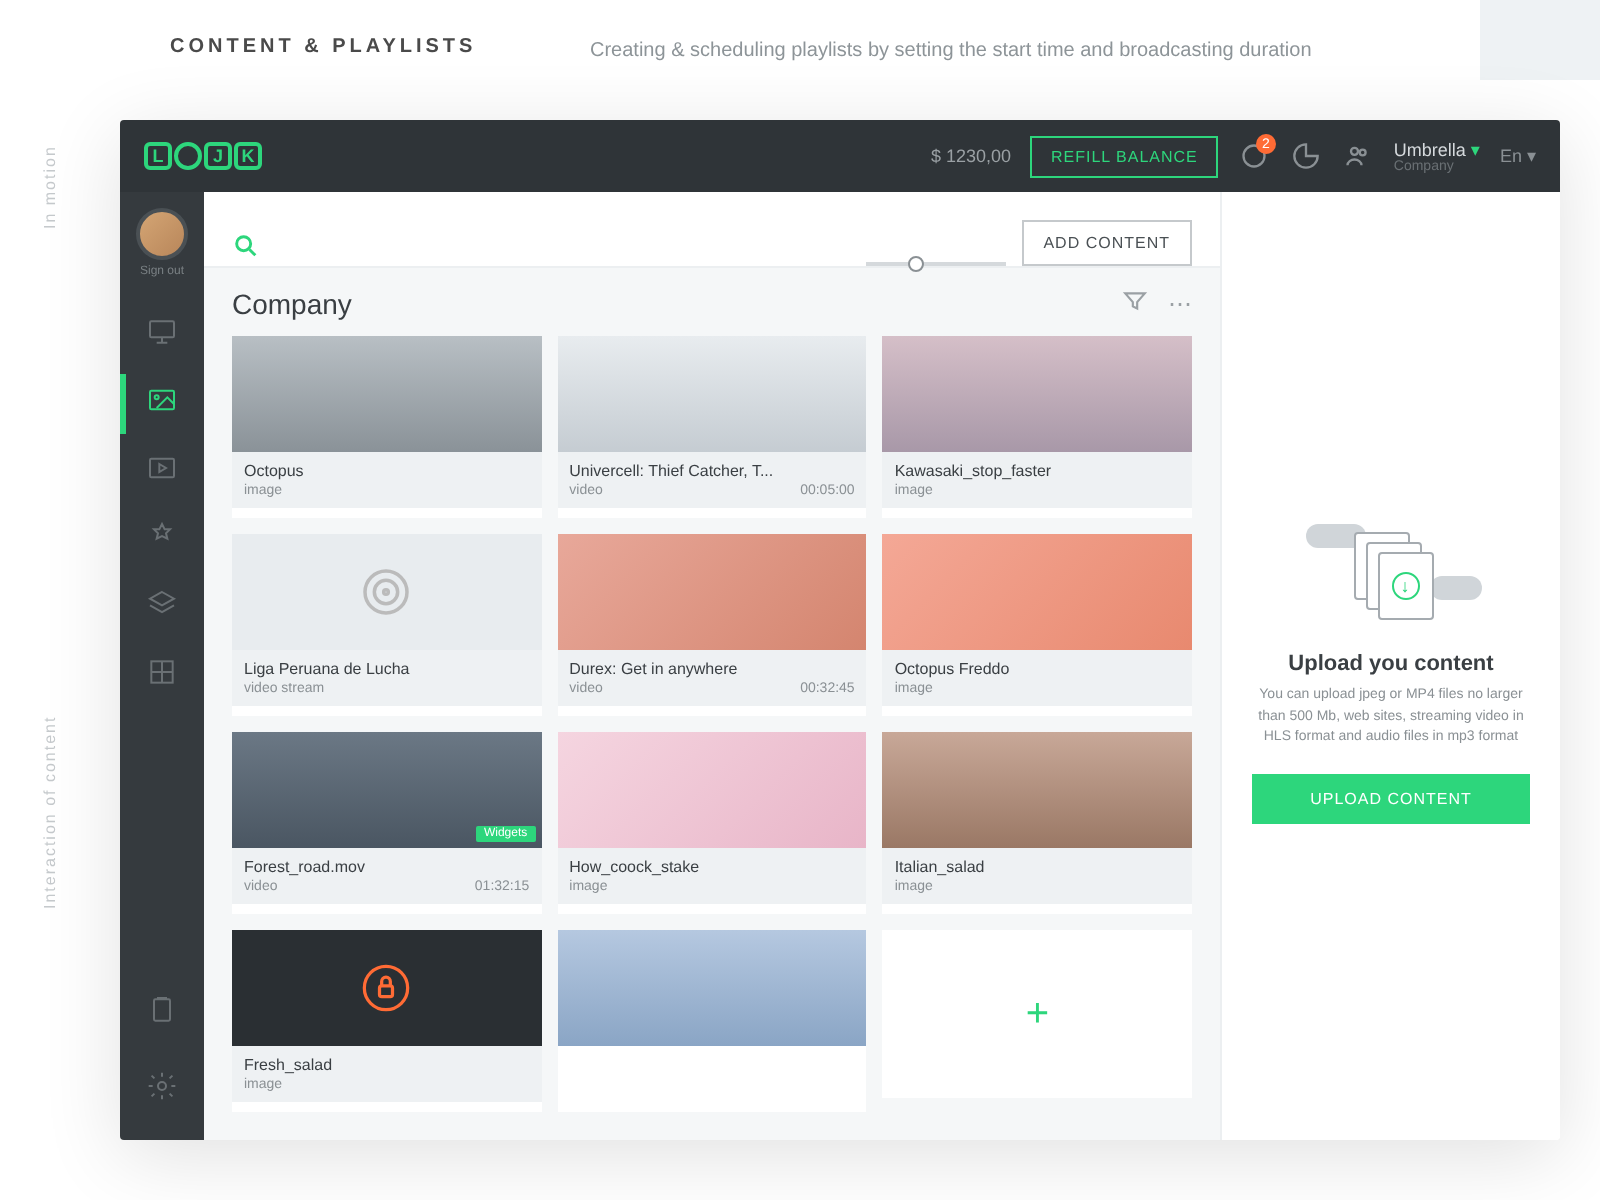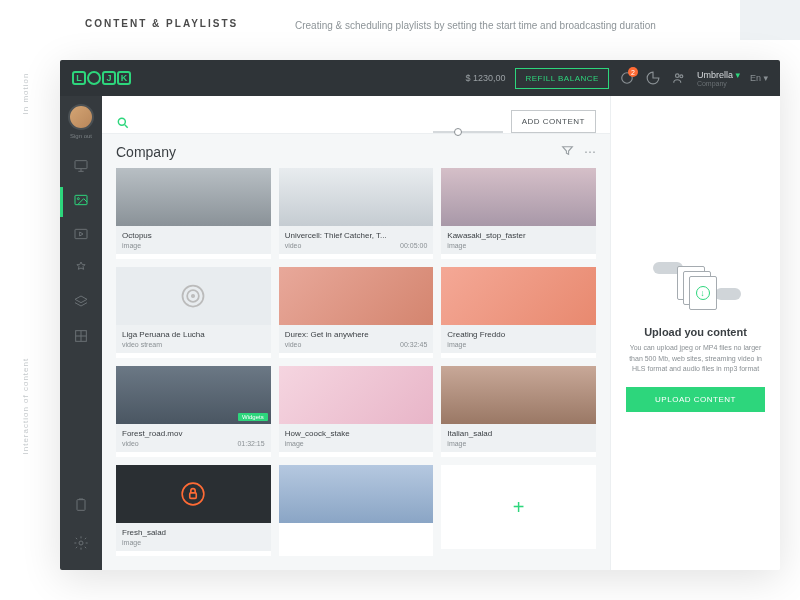--- a/index.html
+++ b/index.html
@@ -261,21 +261,21 @@
               <div class="card-title">Durex: Get in anywhere</div>
               <div class="card-meta">
                 <span>video</span>
                 <span>00:32:45</span>
               </div>
             </div>
           </div>
           <div class="card">
             <div class="card-thumb t-pingpong"></div>
             <div class="card-info">
-              <div class="card-title">Creating Freddo</div>
+              <div class="card-title">Octopus Freddo</div>
               <div class="card-meta">
                 <span>image</span>
                 <span></span>
               </div>
             </div>
           </div>
           <div class="card">
             <div class="card-thumb t-forest">
               <div class="widget-tag">Widgets</div>
             </div>

